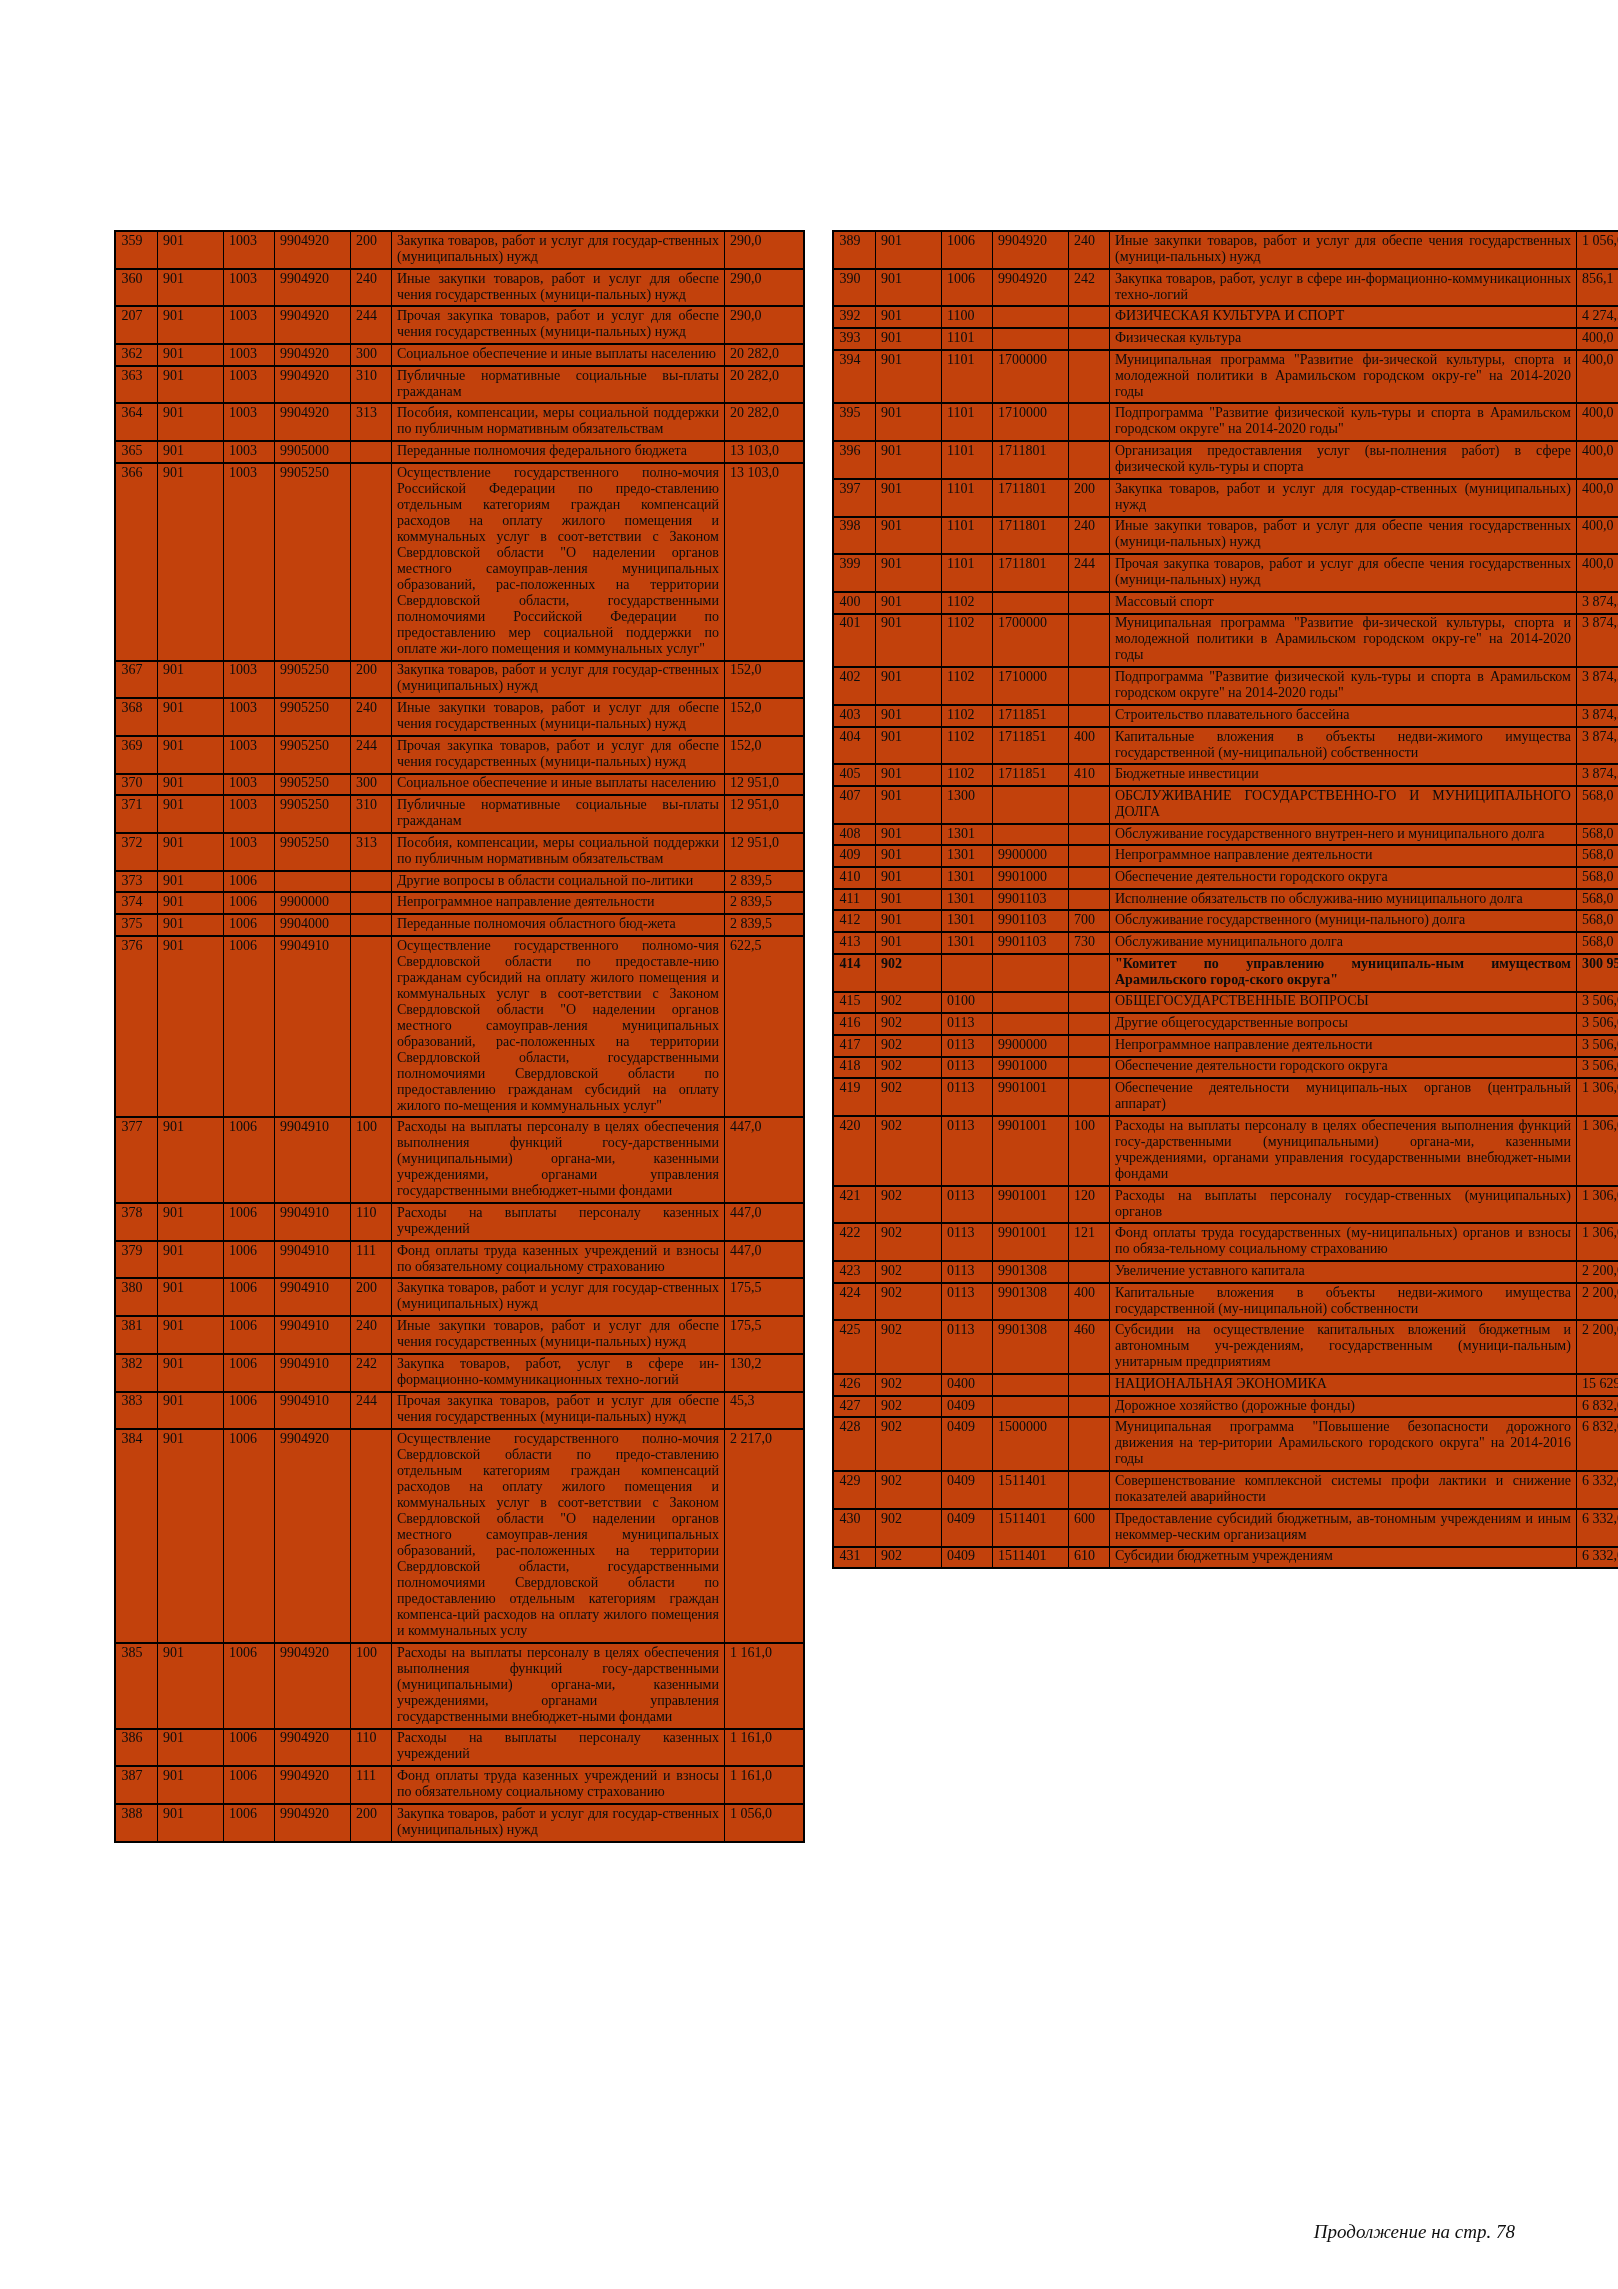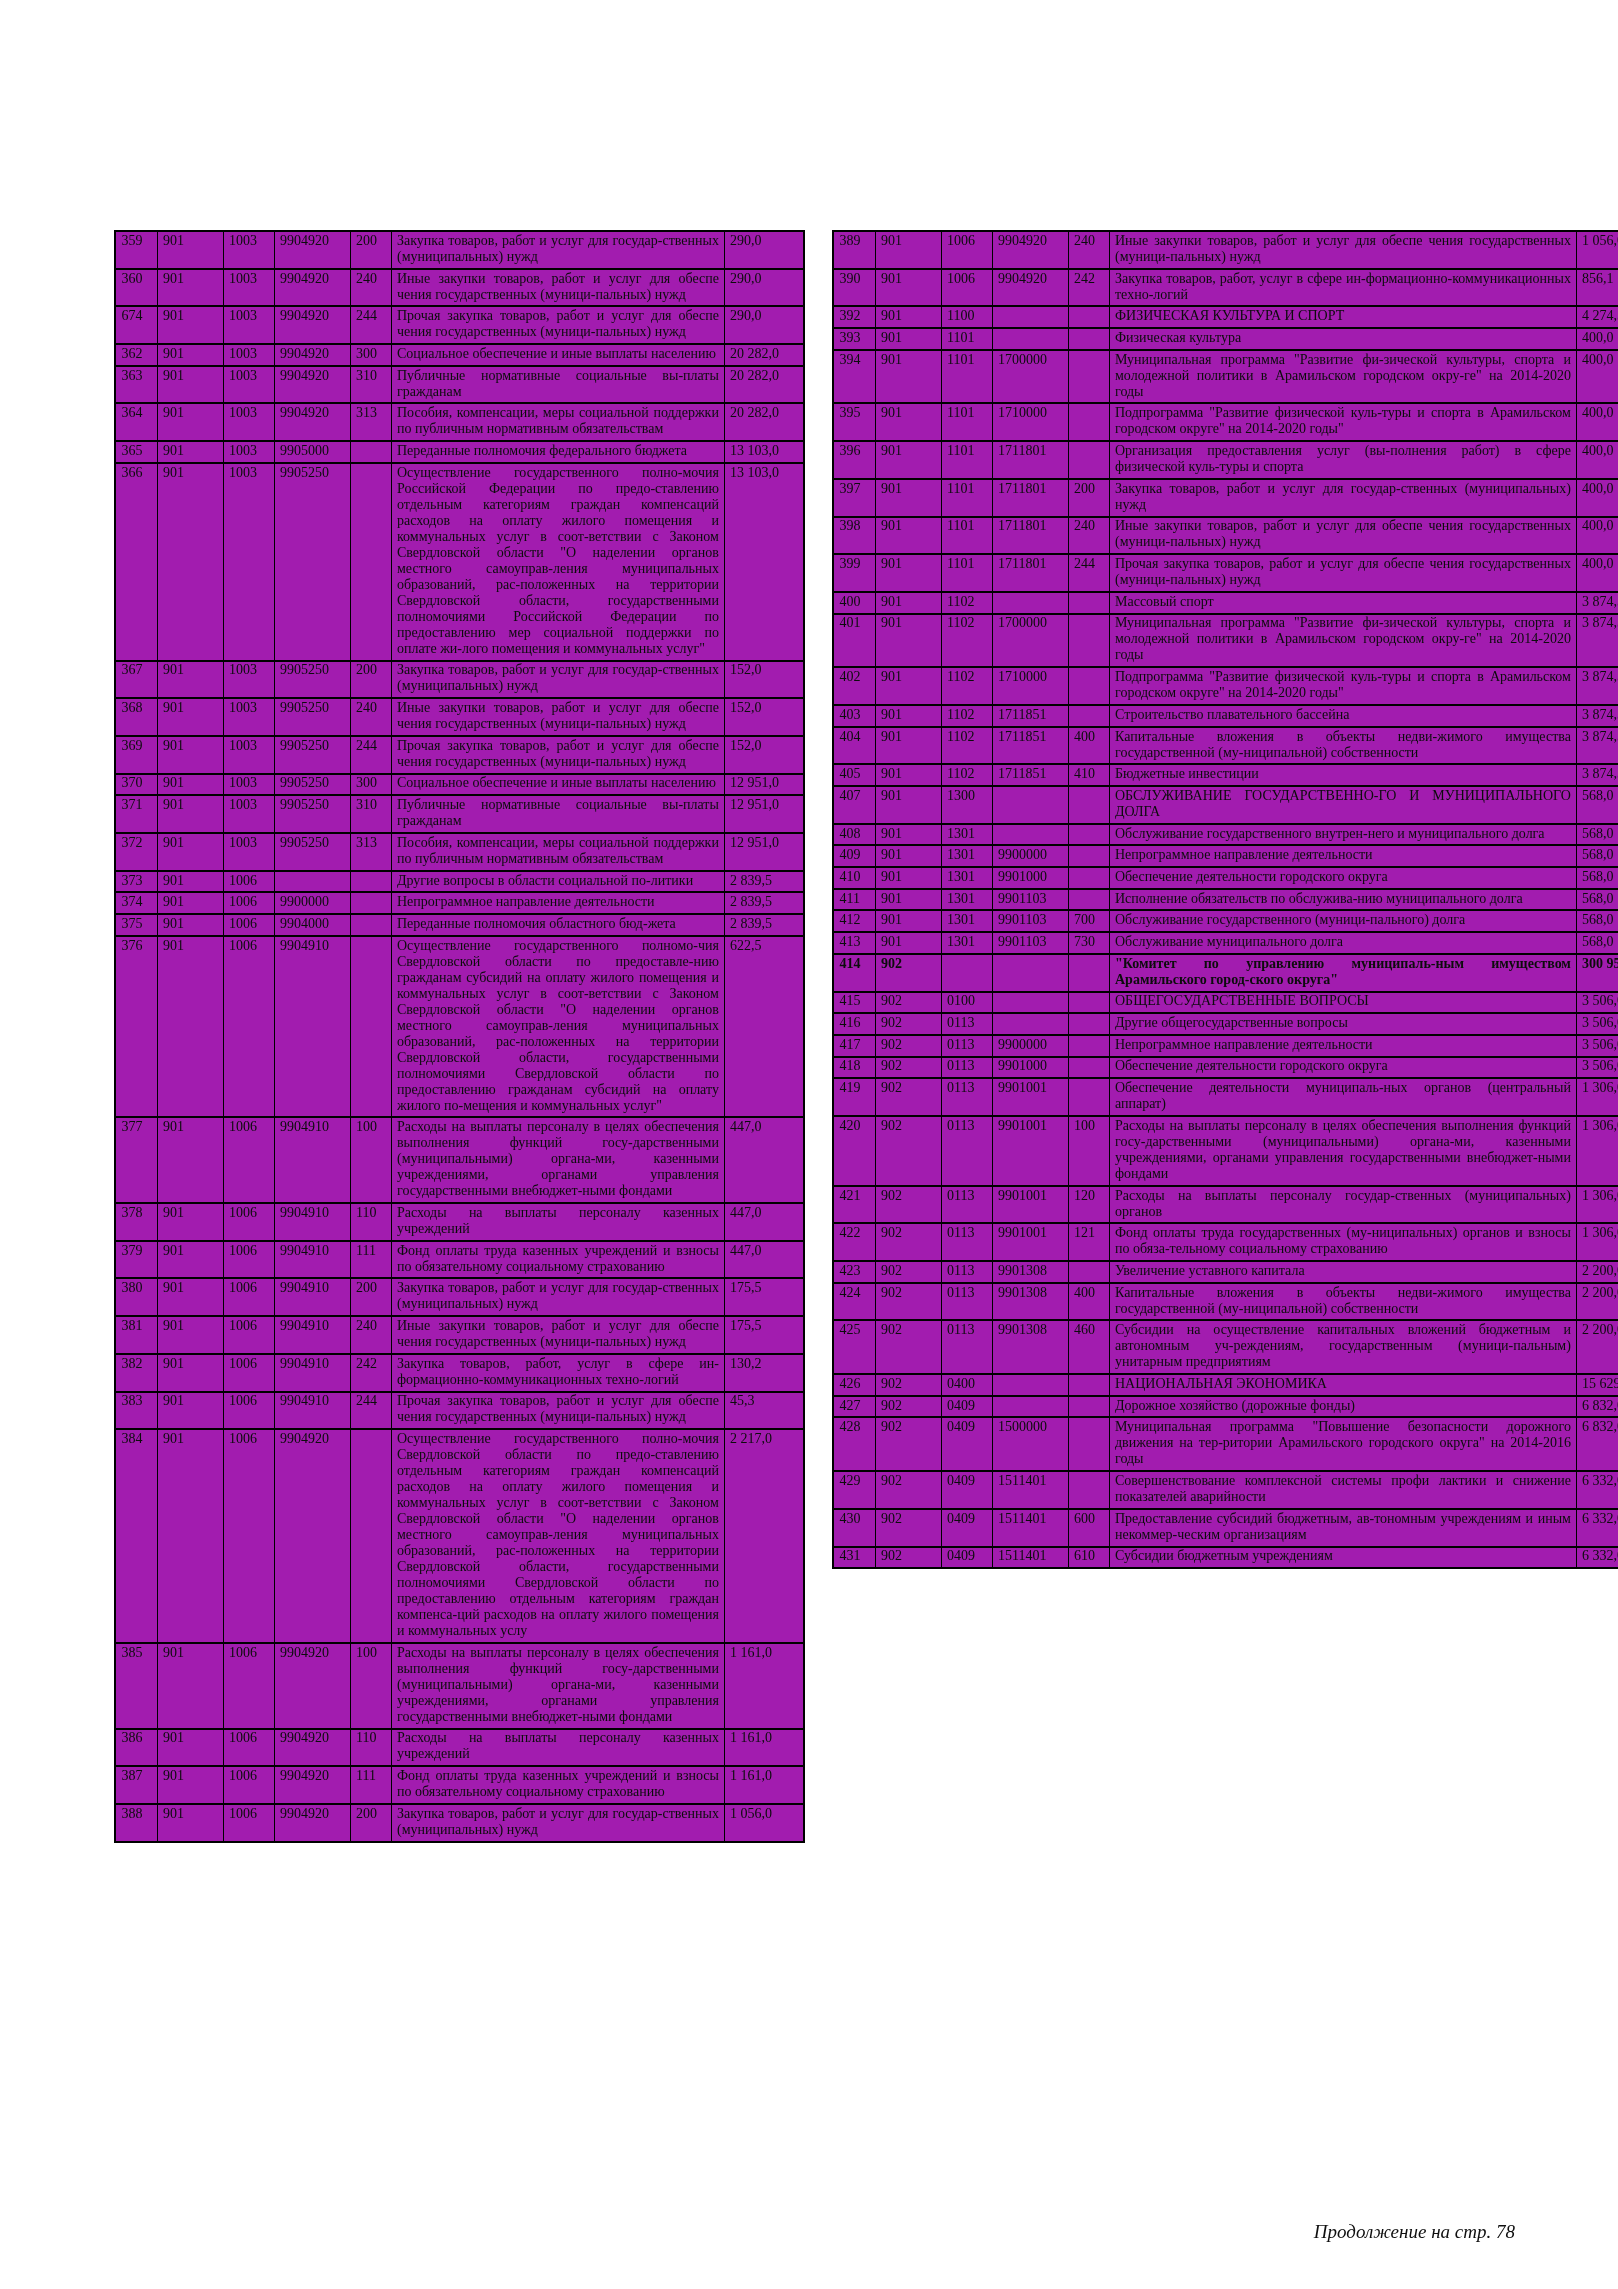--- a/index.html
+++ b/index.html
@@ -5,21 +5,21 @@
   html,body{margin:0;padding:0;}
   body{
     width:1619px;height:2290px;position:relative;background:#fff;
     font-family:"Liberation Serif",serif;color:#101010;overflow:hidden;
   }
   
   .masthead{position:absolute;left:1089px;top:79px;width:434px;height:138px;}
   
   table.budget{
     position:absolute;border-collapse:collapse;table-layout:fixed;
-    border:2.8px solid #000;background:#a21caf;padding-left:40px;
+    border:2.8px solid #000;background:#c2410c;padding-left:40px;
   }
   #left-table{left:114px;top:230px;width:691px;}
   #right-table{left:832px;top:230px;width:825px;}
   table.budget td{
     border-left:1.8px solid #000;border-right:1.8px solid #000;
     border-top:2.8px solid #000;border-bottom:2.8px solid #000;
     font:14px/16px "Liberation Serif",serif;color:#0c0c0c;
     vertical-align:top;padding:0.9px 4.6px 2.8px 5.5px;overflow:hidden;
   }
   td.c-desc{text-align:justify;text-align-last:left;}
@@ -66,21 +66,21 @@
       <tr>
         <td class="c-num">360</td>
         <td class="c-grbs">901</td>
         <td class="c-sec">1003</td>
         <td class="c-tgt">9904920</td>
         <td class="c-typ">240</td>
         <td class="c-desc">Иные закупки товаров, работ и услуг для обеспе чения государственных (муници-пальных) нужд</td>
         <td class="c-amt">290,0</td>
       </tr>
       <tr>
-        <td class="c-num">674</td>
+        <td class="c-num">207</td>
         <td class="c-grbs">901</td>
         <td class="c-sec">1003</td>
         <td class="c-tgt">9904920</td>
         <td class="c-typ">244</td>
         <td class="c-desc">Прочая закупка товаров, работ и услуг для обеспе чения государственных (муници-пальных) нужд</td>
         <td class="c-amt">290,0</td>
       </tr>
       <tr>
         <td class="c-num">362</td>
         <td class="c-grbs">901</td>

